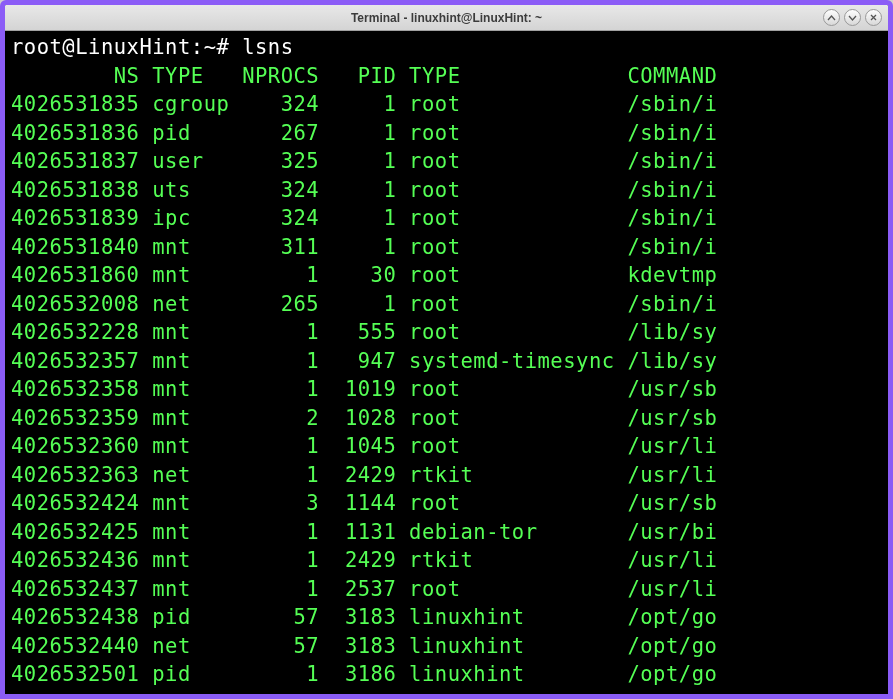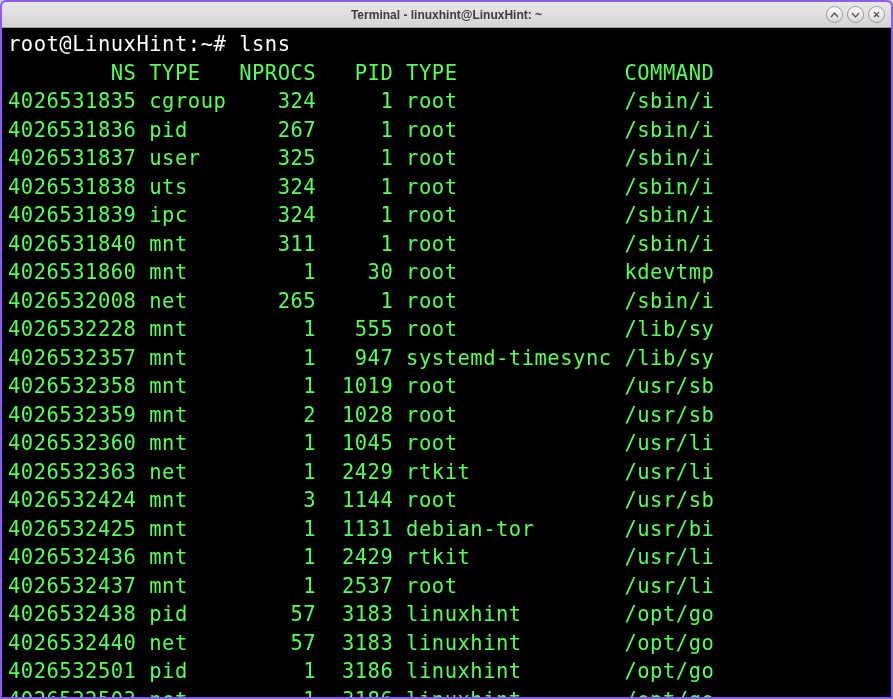--- a/index.html
+++ b/index.html
@@ -11,21 +11,21 @@
       font-family: sans-serif;
       background: #cecece;
       width: 893px;
       height: 699px;
       overflow: hidden;
     }
     .window {
       width: 893px;
       height: 699px;
       background: #000;
-      border: 2px solid #8b5cf6;
+      border: 5px solid #8b5cf6;
       border-radius: 6px 6px 0 0;
       overflow: hidden;
     }
     .titlebar {
       height: 26px;
       background: linear-gradient(to bottom, #e8e8e8, #d4d4d4);
       display: flex;
       align-items: center;
       justify-content: center;
       position: relative;

